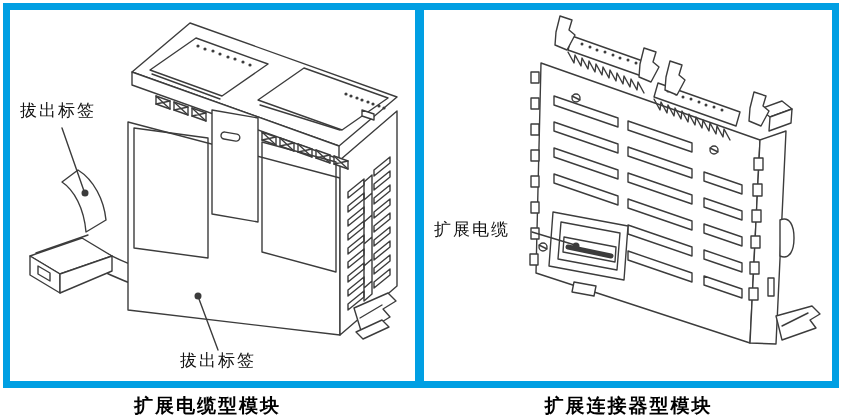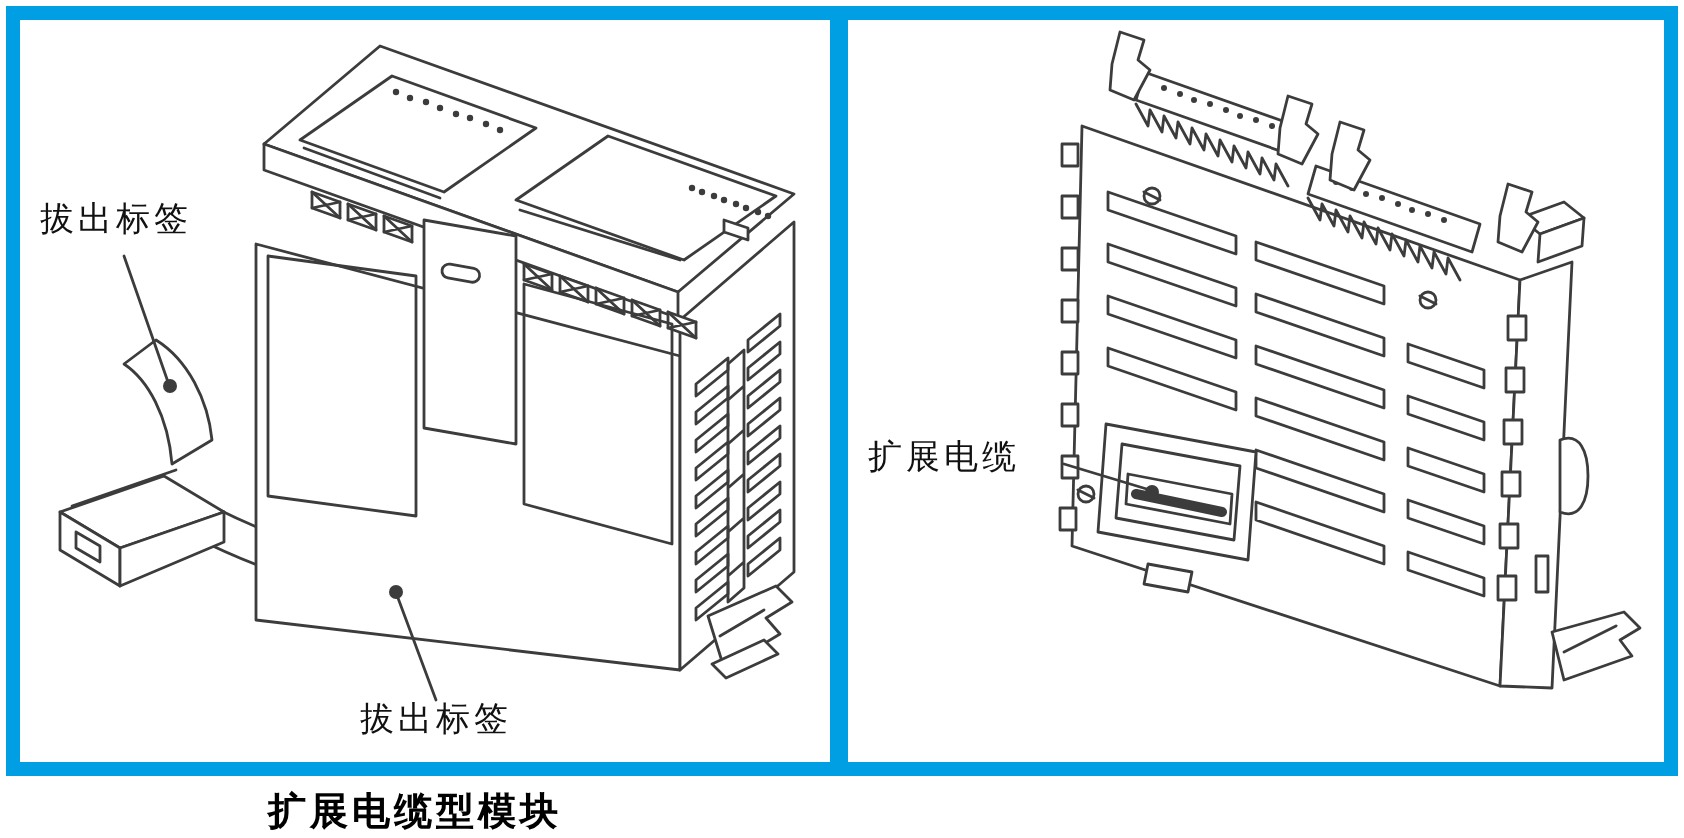--- a/index.html
+++ b/index.html
@@ -237,14 +237,17 @@
       </svg>
 
       <div class="dlabel" style="left:10px;top:210px">扩展电缆</div>
     </div>
   </div>
 
   <div class="caption-row">
     <div class="caption-cell left">
       <span class="caption">扩展电缆型模块</span>
     </div>
+    <div class="caption-cell right">
+      <span class="caption">扩展连接器型模块</span>
+    </div>
   </div>
 </div>
 
 </body></html>

